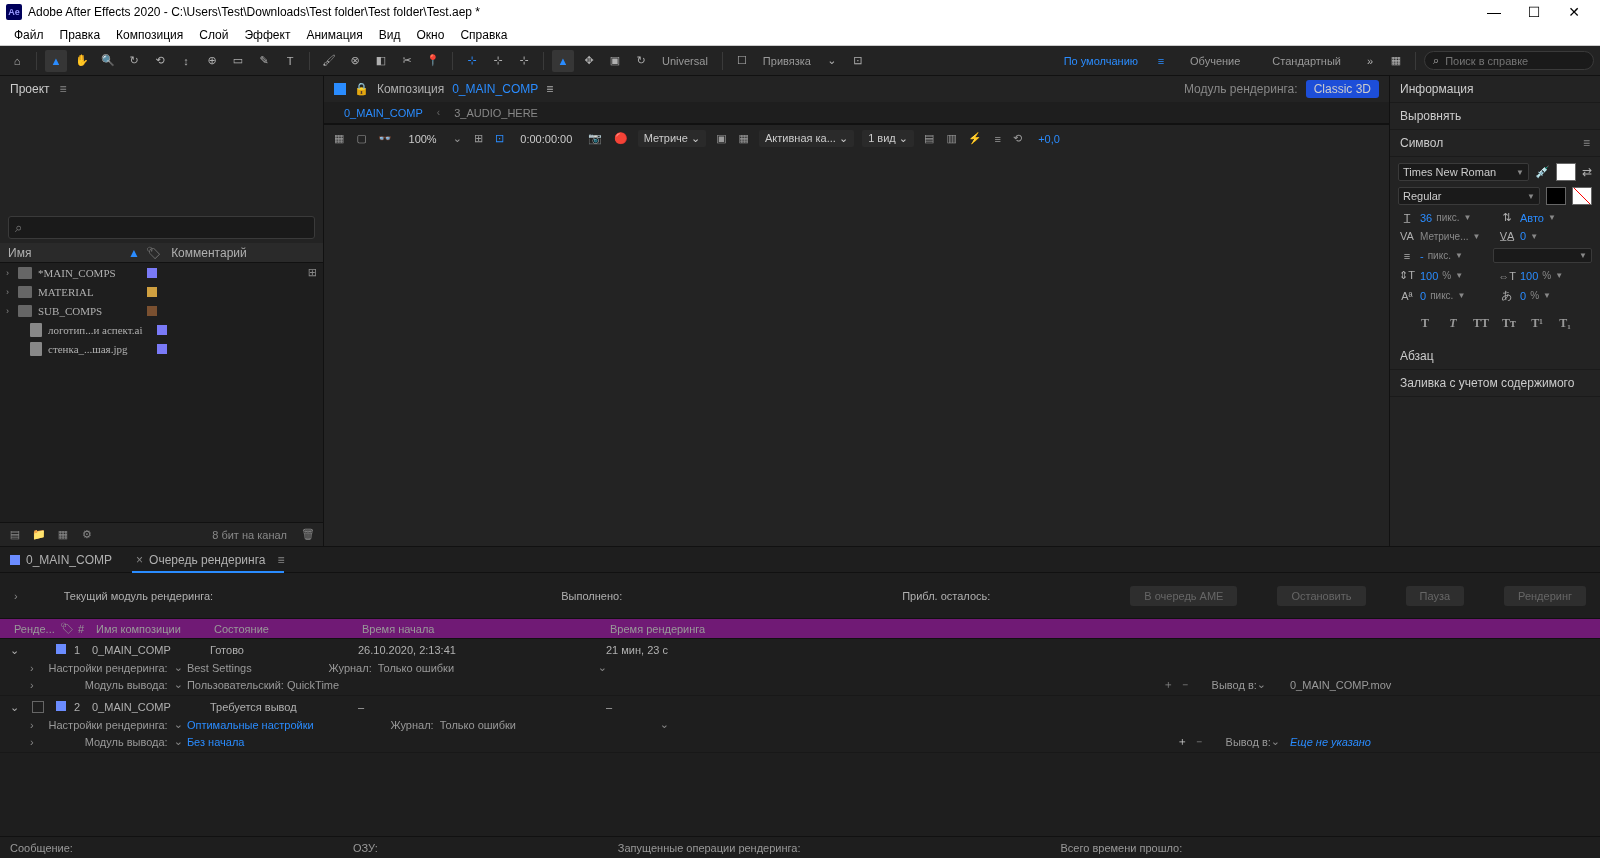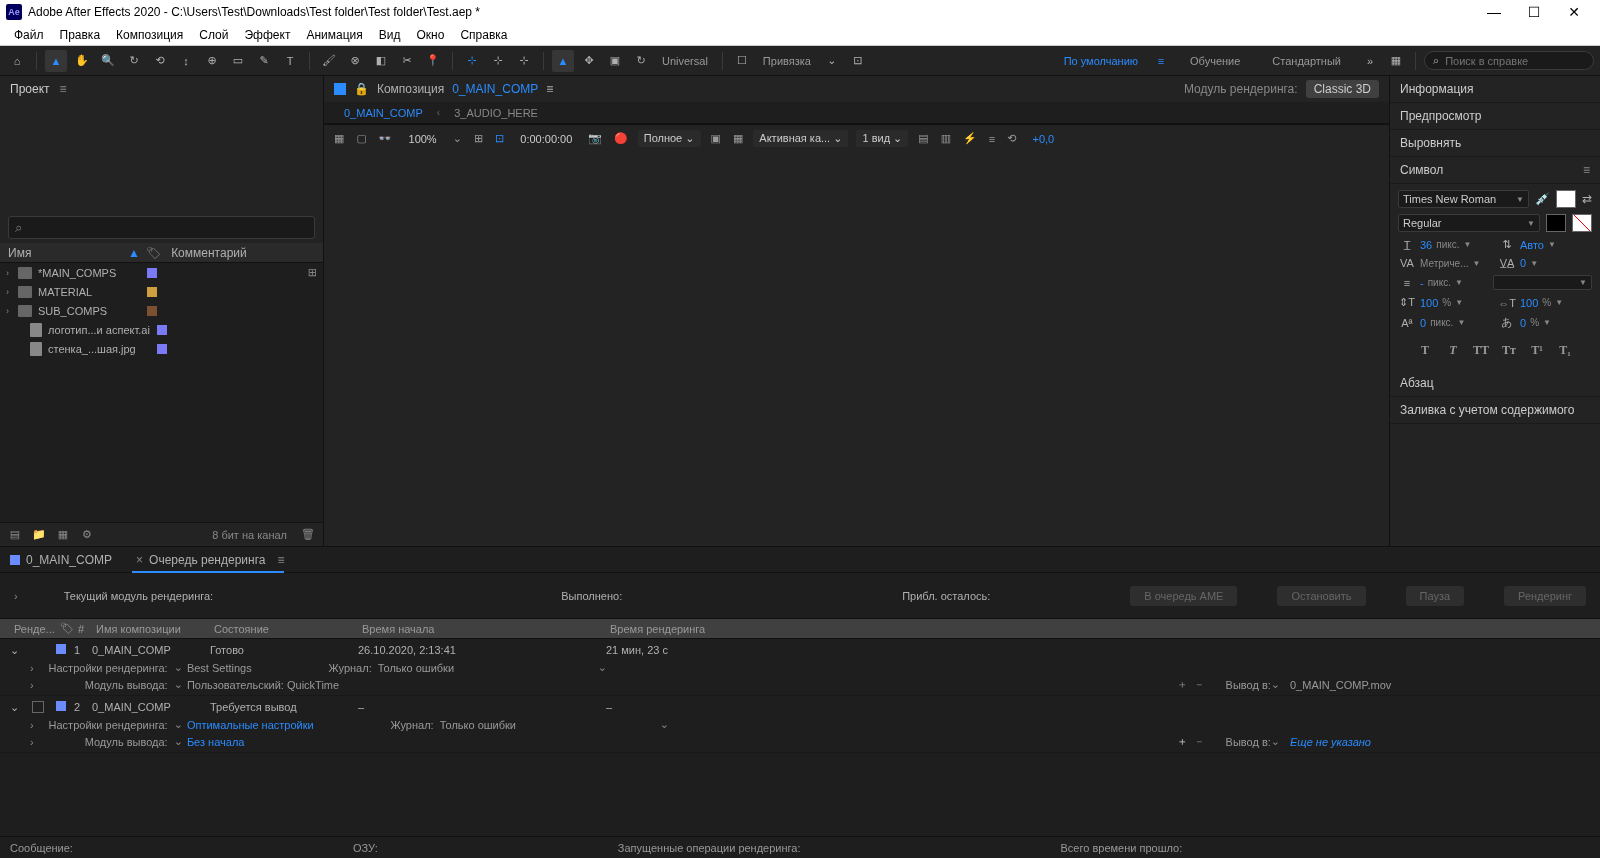--- a/index.html
+++ b/index.html
@@ -40,36 +40,36 @@
 .project-search input { width: 100%; background: #1a1a1a; border: 1px solid #3a3a3a; border-radius: 3px; padding: 3px 6px; color: #999; outline: none; }
 .project-columns { display: flex; background: #2a2a2a; height: 20px; align-items: center; padding: 0 8px; font-size: 12px; border-bottom: 1px solid #111; }
 .project-columns .col-name { flex: 0 0 120px; }
 .project-columns .sort-icon { color: #2a8cff; margin-right: 6px; }
 .project-columns .tag-icon { margin-right: 10px; color: #888; }
 .project-tree { flex: 1; overflow: auto; background: #1e1e1e; }
 .tree-item { display: flex; align-items: center; height: 19px; padding: 0 6px; cursor: pointer; }
 .tree-item .arrow { width: 12px; font-size: 9px; color: #888; }
 .tree-item .folder-icon { width: 14px; height: 12px; background: #666; margin-right: 6px; border-radius: 1px; }
 .tree-item .file-icon { width: 12px; height: 14px; background: #888; margin-right: 6px; border-radius: 1px; margin-left: 12px; }
-.tree-item .label { flex: 0 0 105px; white-space: nowrap; overflow: hidden; text-overflow: ellipsis; }
+.tree-item .label { flex: 0 0 105px; white-space: nowrap; overflow: hidden; text-overflow: ellipsis; font-family: Liberation Serif, serif; }
 .tree-item .swatch { width: 10px; height: 10px; margin-left: 4px; }
 .tree-item .indicator { margin-left: auto; color: #888; }
 .project-footer { height: 24px; background: #232323; display: flex; align-items: center; padding: 0 6px; gap: 6px; border-top: 1px solid #111; }
 .project-footer .ft-btn { width: 18px; height: 18px; display: flex; align-items: center; justify-content: center; color: #888; cursor: pointer; }
 .project-footer .bit-label { margin-left: auto; color: #888; padding-right: 6px; }
 
 
 .viewer-panel { flex: 1; background: #232323; display: flex; flex-direction: column; border-right: 1px solid #111; }
 .viewer-header { height: 26px; display: flex; align-items: center; padding: 0 10px; gap: 8px; font-size: 12px; }
 .viewer-header .comp-icon { width: 12px; height: 12px; background: #2a8cff; }
 .viewer-header .lock-icon { color: #888; }
 .viewer-header .comp-name { color: #2a8cff; }
 .viewer-header .flex { flex: 1; }
 .viewer-header .render-mod { color: #888; }
-.viewer-header .render-val { background: #404040; padding: 2px 8px; border-radius: 3px; color: #ccc; }
+.viewer-header .render-val { background: #1d4ed8; padding: 2px 8px; border-radius: 3px; color: #ccc; }
 .viewer-tabs { height: 22px; background: #1e1e1e; display: flex; align-items: center; padding: 0 20px; gap: 14px; border-bottom: 1px solid #111; }
 .viewer-tabs .tab { color: #888; cursor: pointer; font-size: 11px; }
 .viewer-tabs .tab.active { color: #2a8cff; }
 .viewer-tabs .arrow { font-size: 10px; color: #666; }
 .viewer-canvas { flex: 1; background: #1e1e1e; position: relative; display: flex; align-items: center; justify-content: center; overflow: hidden; }
 .canvas-img { width: 756px; height: 398px; background: linear-gradient(135deg, #1a2f3a, #0d1a22); position: relative; overflow: hidden; }
 .canvas-label { position: absolute; top: 8px; left: 8px; color: #ccc; font-size: 11px; z-index: 10; }
 .leaf-bg { position: absolute; inset: 0; background:
   radial-gradient(ellipse at 20% 30%, rgba(60,120,140,0.3), transparent 40%),
   radial-gradient(ellipse at 70% 60%, rgba(40,80,100,0.3), transparent 40%),
@@ -111,21 +111,21 @@
 .bp-tabs .comp-sq { width: 10px; height: 10px; background: #6b8cff; }
 .bp-tabs .close-x { color: #888; margin-left: 4px; }
 .bp-tabs .active-tab { position: relative; }
 .bp-tabs .active-tab::after { content: ''; position: absolute; bottom: -6px; left: 0; right: 0; height: 2px; background: #2a8cff; }
 .rq-body { flex: 1; display: flex; flex-direction: column; }
 .rq-top { height: 46px; display: flex; align-items: center; padding: 0 14px; gap: 40px; border-bottom: 1px solid #111; }
 .rq-top .rq-expand { color: #888; margin-right: 6px; }
 .rq-top .rq-label { color: #b0b0b0; }
 .rq-top .flex { flex: 1; }
 .rq-top .rq-btn { background: #2e2e2e; padding: 4px 14px; border-radius: 3px; color: #666; cursor: pointer; }
-.rq-columns { height: 20px; background: #404040; display: flex; align-items: center; padding: 0 10px; border-bottom: 1px solid #111; font-size: 11px; color: #999; }
+.rq-columns { height: 20px; background: #701a75; display: flex; align-items: center; padding: 0 10px; border-bottom: 1px solid #111; font-size: 11px; color: #999; }
 .rq-col { padding: 0 4px; }
 .rq-rows { flex: 1; overflow: auto; }
 .rq-item { border-bottom: 1px solid #181818; padding: 2px 10px; }
 .rq-main-row { display: flex; align-items: center; height: 18px; font-size: 11px; }
 .rq-sub-row { display: flex; align-items: center; height: 17px; font-size: 11px; padding-left: 20px; }
 .rq-sub-row .sub-label { color: #999; width: 140px; text-align: right; padding-right: 6px; }
 .rq-sub-row .sub-dd { color: #888; margin-right: 4px; }
 .rq-sub-row .sub-val { color: #999; }
 .rq-sub-row .sub-val.link { color: #2a8cff; cursor: pointer; }
 .rq-sub-row .sub-val.italic { font-style: italic; }
@@ -288,37 +288,36 @@
       <span class="vc-btn">▦</span>
       <span class="vc-btn">▢</span>
       <span class="vc-btn">👓</span>
       <span class="vc-val">100%</span>
       <span class="vc-btn">⌄</span>
       <span class="vc-btn">⊞</span>
       <span class="vc-btn" style="color:#2a8cff">⊡</span>
       <span class="vc-val">0:00:00:00</span>
       <span class="vc-btn">📷</span>
       <span class="vc-btn">🔴</span>
-      <span class="vc-select"><span>Полное</span> ⌄</span>
+      <span class="vc-select"><span>Метриче</span> ⌄</span>
       <span class="vc-btn">▣</span>
       <span class="vc-btn">▦</span>
       <span class="vc-select"><span>Активная ка...</span> ⌄</span>
       <span class="vc-select"><span>1 вид</span> ⌄</span>
       <span class="vc-btn">▤</span>
       <span class="vc-btn">▥</span>
       <span class="vc-btn">⚡</span>
       <span class="vc-btn">≡</span>
       <span class="vc-btn">⟲</span>
       <span class="vc-val exposure">+0,0</span>
     </div>
   </div>
 
   <div class="right-panel">
     <div class="rp-section">Информация</div>
-    <div class="rp-section">Предпросмотр</div>
     <div class="rp-section">Выровнять</div>
     <div class="rp-section flex-head">
       <span>Символ</span>
       <span class="menu-icon">≡</span>
     </div>
     <div class="char-body">
       <div class="char-row">
         <div class="char-select">
             <span>Times New Roman</span>
             <span class="dd">▼</span>
@@ -472,21 +471,21 @@
         </div>
         <div class="rq-sub-row">
           <span style="color:#888">›</span>
           <span class="sub-label">Модуль вывода:</span>
           <span class="sub-dd">⌄</span>
           <span class="sub-val">Пользовательский: QuickTime</span>
           <span style="margin-left:auto;margin-right:6px;color:#888">＋</span>
           <span style="color:#888;margin-right:6px">－</span>
           <span class="out-label" style="margin-left:0">Вывод в:</span>
           <span class="sub-dd">⌄</span>
-          <span class="sub-val" style="margin-left:6px;width:300px">0_MAIN_COMP.mov</span>
+          <span class="sub-val" style="margin-left:20px;width:300px">0_MAIN_COMP.mov</span>
         </div>
       </div>
 
       <div class="rq-item">
         <div class="rq-main-row">
           <span style="width:10px">⌄</span>
           <span style="width:36px;display:flex;justify-content:center">
               <span class="rq-cb"></span>
             </span>
           <span style="width:18px"><span class="comp-sq" style="display:inline-block;width:10px;height:10px;background:#6b8cff"></span></span>

